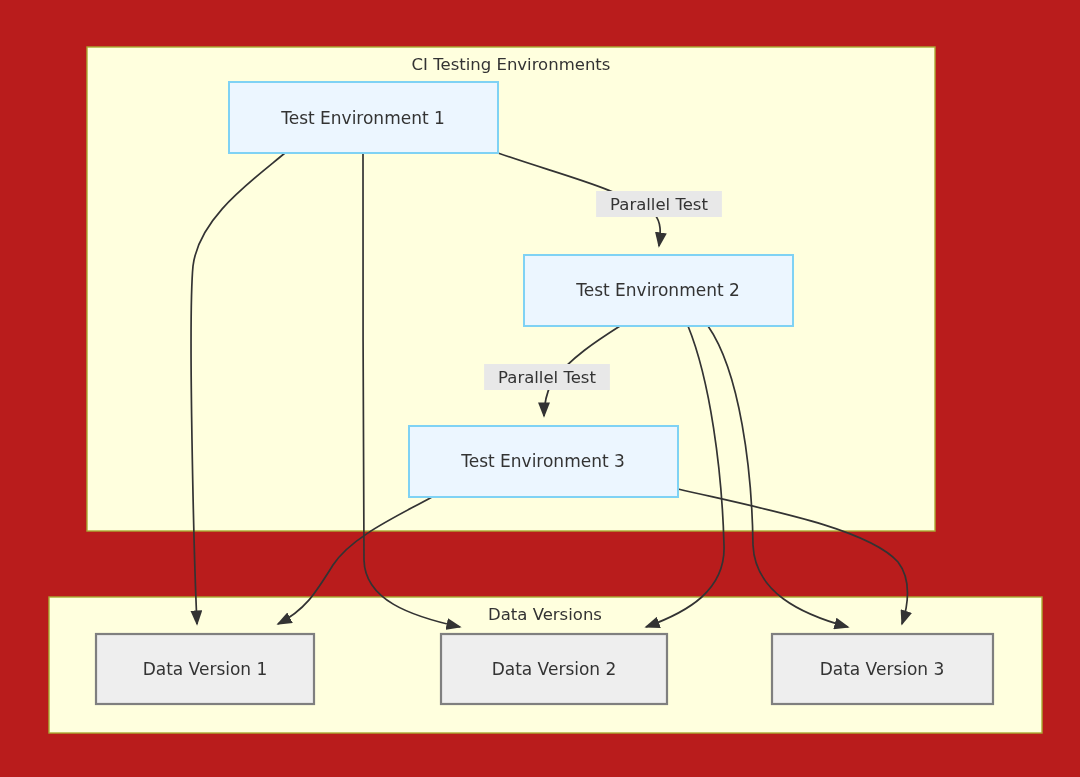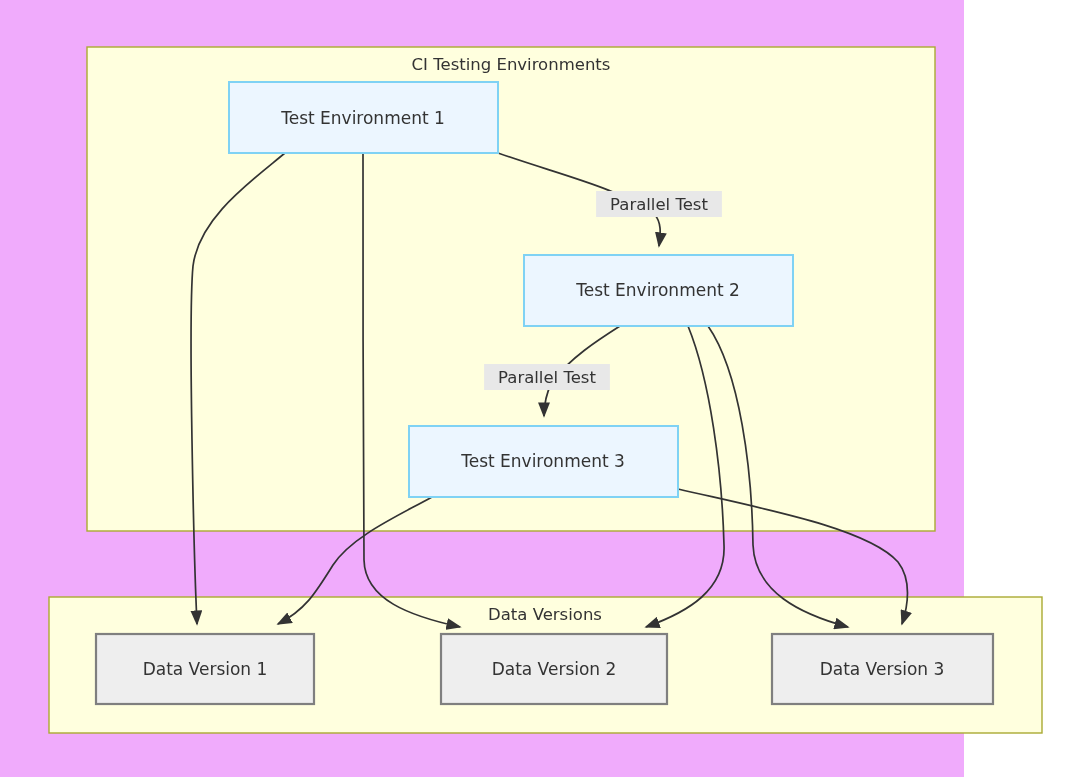--- a/index.html
+++ b/index.html
@@ -9,23 +9,23 @@
     background: #ffffff;
   }
   body {
     width: 1080px;
     height: 777px;
     font-family: "DejaVu Sans", "Liberation Sans", sans-serif;
     overflow: hidden;
   }
   #diagram-root {
     position: relative;
-    width: 964px;
+    width: 1080px;
     height: 777px;
-    background: #f0abfc;
+    background: #b91c1c;
   }
   svg.layer {
     position: absolute;
     left: 0;
     top: 0;
     width: 1080px;
     height: 777px;
   }
   .cluster-rect {
     fill: #ffffde;

